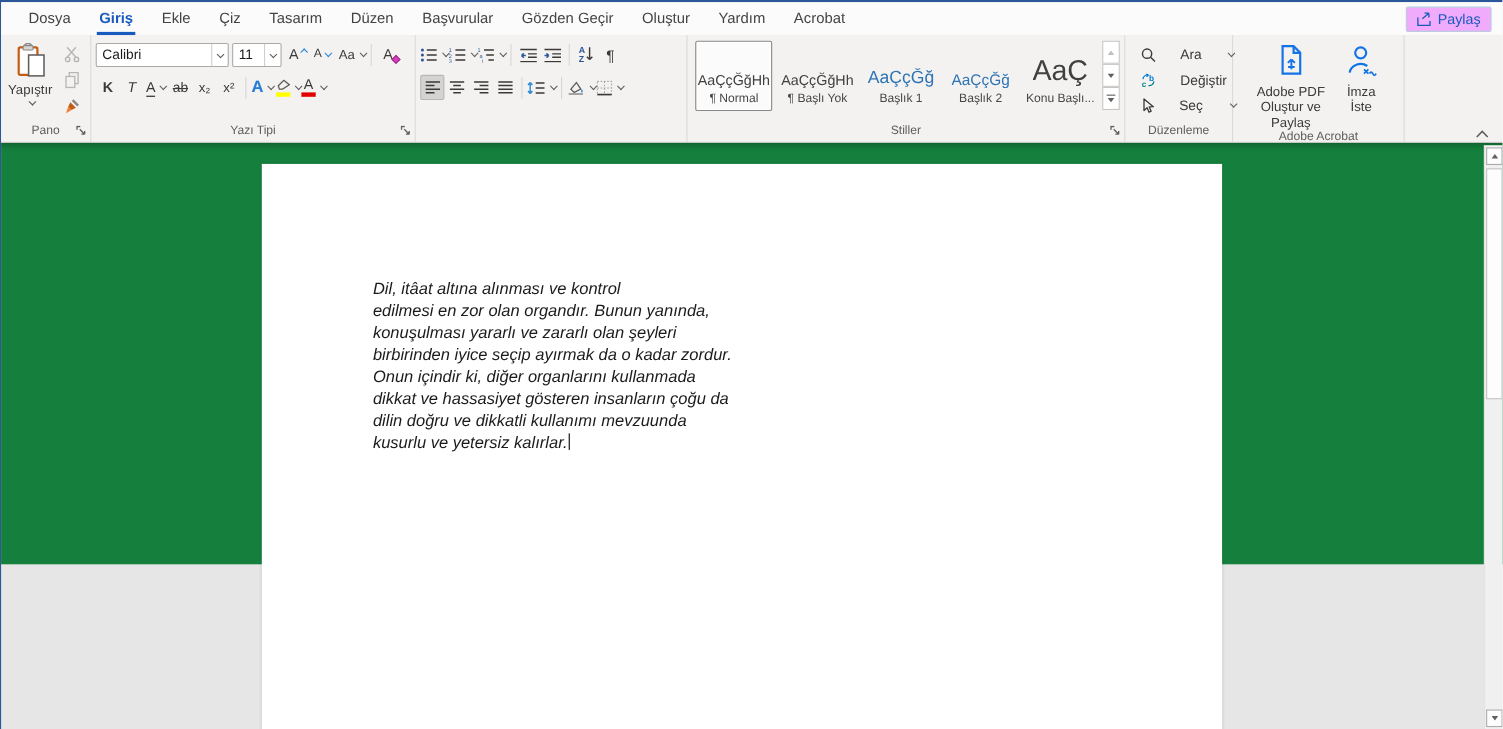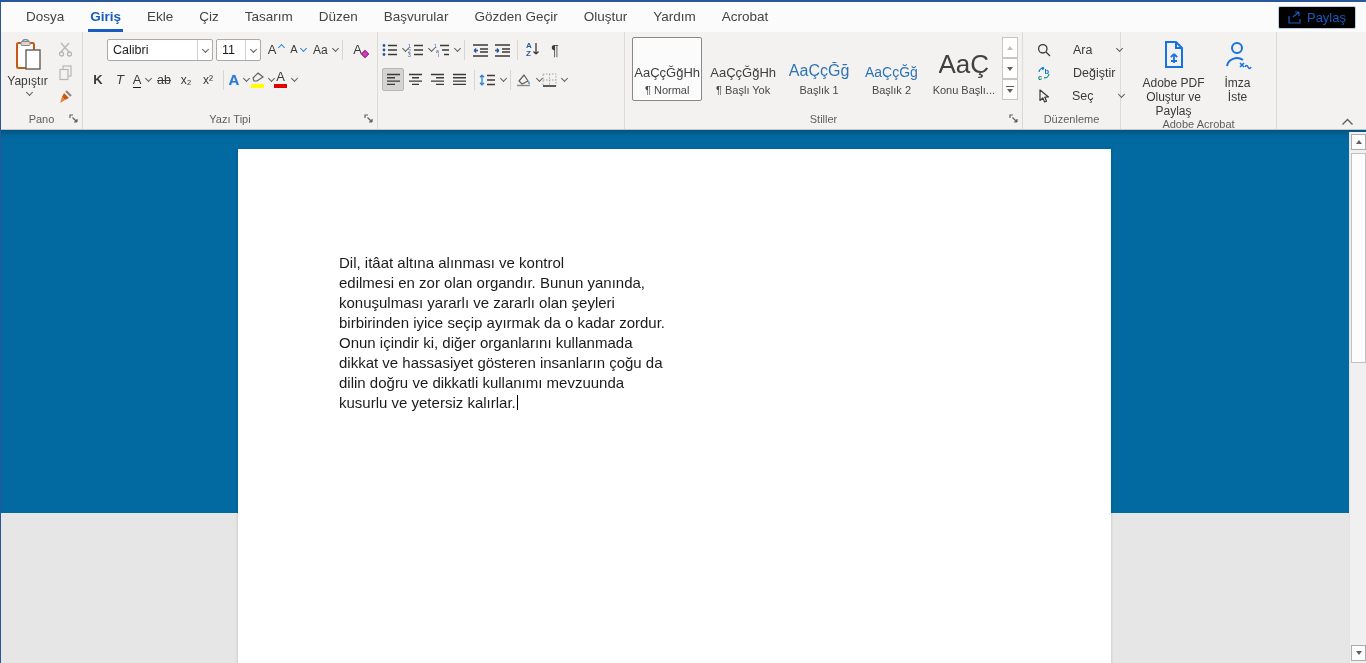--- a/index.html
+++ b/index.html
@@ -5,21 +5,21 @@
   * { margin:0; padding:0; box-sizing:border-box; }
   html,body { width:1366px; height:663px; overflow:hidden; }
   body { font-family:"Liberation Sans", sans-serif; background:#fff; color:#3b3a39; }
   .app { position:relative; width:1366px; height:663px; border-top:2px solid #2b579a; border-left:1px solid #2b579a; background:#e7e6e6; }
 
   
   .menubar { height:30px; background:#fbfbfb; display:flex; align-items:stretch; padding-left:12px;text-align:center; }
   .menu-item { position:relative; padding:0 13px; font-size:13.5px; line-height:29px; color:#444; cursor:default; white-space:nowrap; }
   .menu-item.active { color:#185abd; font-weight:700; }
   .menu-item.active::after { content:''; position:absolute; left:11px; right:11px; bottom:0; height:3px; background:#185abd; }
-  .share-btn { margin-left:auto; margin-right:10px; align-self:center; height:23px; display:flex; align-items:center; gap:5px; padding:0 9px; border:1px solid #bccbe3; border-radius:2px; background:#000000; color:#185abd; font-size:13px; }
+  .share-btn { margin-left:auto; margin-right:10px; align-self:center; height:23px; display:flex; align-items:center; gap:5px; padding:0 9px; border:1px solid #bccbe3; border-radius:2px; background:#f0abfc; color:#185abd; font-size:13px; }
 
   
   .ribbon { position:relative; height:98px; background:#f3f2f1; border-bottom:1px solid #c8c6c4; display:flex; }
   .group { display:flex; flex-direction:column; border-right:1px solid #dcdad8; }
   .gcontent { flex:1; display:flex; align-items:flex-start; padding:3px 4px 0 4px; }
   .glabel { position:relative; height:21px; font-size:11px; color:#605e5c; display:flex; align-items:center; justify-content:center; }
   .launcher { position:absolute; right:3px; bottom:5px; }
   .rows { display:flex; flex-direction:column; gap:7px; padding-top:3px; }
   .row { display:flex; align-items:center; }
   .btn { display:flex; align-items:center; justify-content:center; min-width:22px; height:23px; border-radius:2px; color:#3b3a39; font-size:13px; gap:2px; }
@@ -64,21 +64,21 @@
   .edit-rows { display:flex; flex-direction:column; gap:2px; padding:4px 2px 0 6px; }
   .edit-item { display:flex; align-items:center; gap:22px; height:21px; font-size:12.5px; color:#3b3a39; padding:0 4px; border-radius:2px; }
 
   
   .bigbtn { width:74px; display:flex; flex-direction:column; align-items:center; padding-top:5px; border-radius:2px; text-align:center; }
   .bigbtn .lbl { font-size:12px; line-height:14px; color:#3b3a39; margin-top:4px; }
 
   .collapse-chev { position:absolute; right:12px; bottom:3px; }
 
   
-  .workspace { position:relative; height:383px; background:#0369a1; box-shadow:inset 0 7px 6px -5px rgba(0,0,0,0.28); }
+  .workspace { position:relative; height:383px; background:#15803d; box-shadow:inset 0 7px 6px -5px rgba(0,0,0,0.28);font-style:italic; }
   .page { position:absolute; left:237px; top:19px; width:873px; height:560px; background:#fff; box-shadow:0 0 3px rgba(0,0,0,0.18); }
   .doc-text { position:absolute; left:101px; top:104px; width:355px; font-size:15px; line-height:20px; color:#1b1b1b; }
   .caret-bar { display:inline-block; width:1px; height:15px; background:#000; vertical-align:-2px; margin-left:1px; }
 
   
   .vscroll { position:absolute; right:0; top:130px; bottom:0; width:17px; background:#f0f0f0; border-left:1px solid #e2e2e2; }
   .sbtn { position:absolute; left:1px; width:15px; height:16px; background:#fdfdfd; border:1px solid #ababab; display:flex; align-items:center; justify-content:center; }
   .sbtn.top { top:2px; } .sbtn.bot { bottom:2px; }
   .sthumb { position:absolute; left:1px; top:21px; width:15px; height:210px; background:#fdfdfd; border:1px solid #c0c0c0; }
   .s-tri-up { width:0;height:0;border-left:3.5px solid transparent;border-right:3.5px solid transparent;border-bottom:4.5px solid #606060; }
@@ -167,21 +167,21 @@
               <path d="M3.5 3.5 L8 8 M8 8 v-3 M8 8 h-3" fill="none" stroke="#605e5c" stroke-width="1.2"></path>
             </svg>
         </span>
       </div>
     </div>
 
     <div class="group" style="width:295px;">
       <div class="gcontent">
         <div class="rows">
           <div class="row">
-            <div class="combo" style="width:106px;margin-left:20px;">
+            <div class="combo" style="width:121px;">
               <span class="cval">Calibri</span>
               <span class="cbtn">
                   <span class="chev"></span>
                 </span>
             </div>
             <div class="combo" style="width:45px; margin-left:3px;">
               <span class="cval">11</span>
               <span class="cbtn">
                   <span class="chev"></span>
                 </span>

